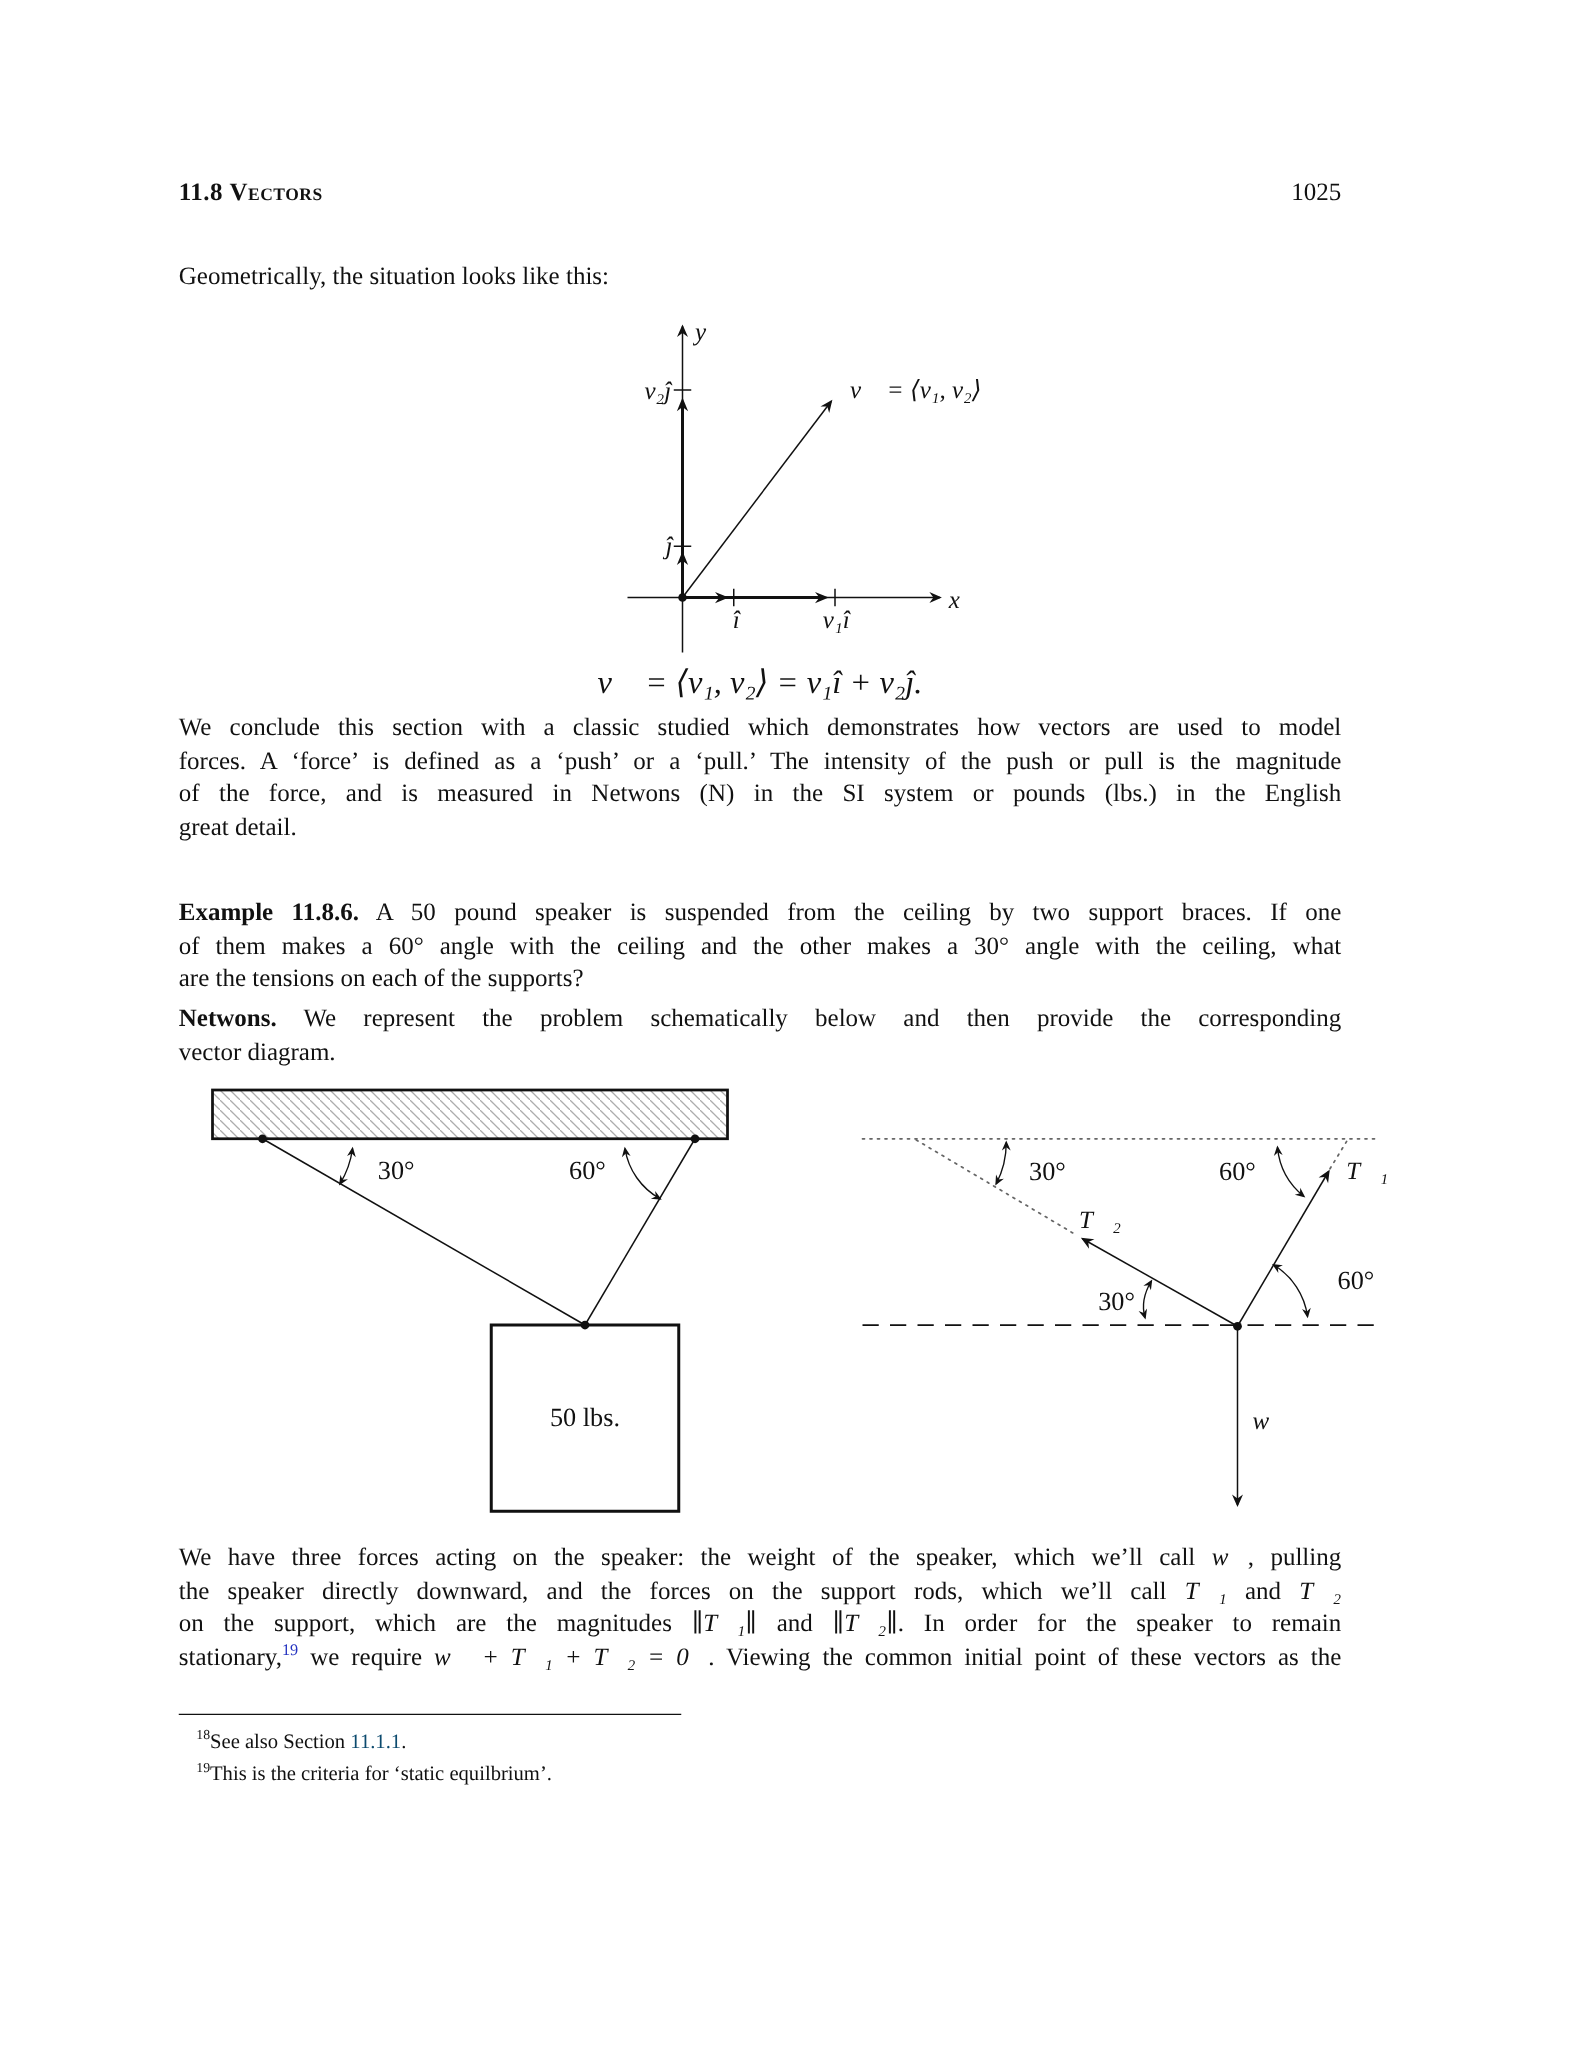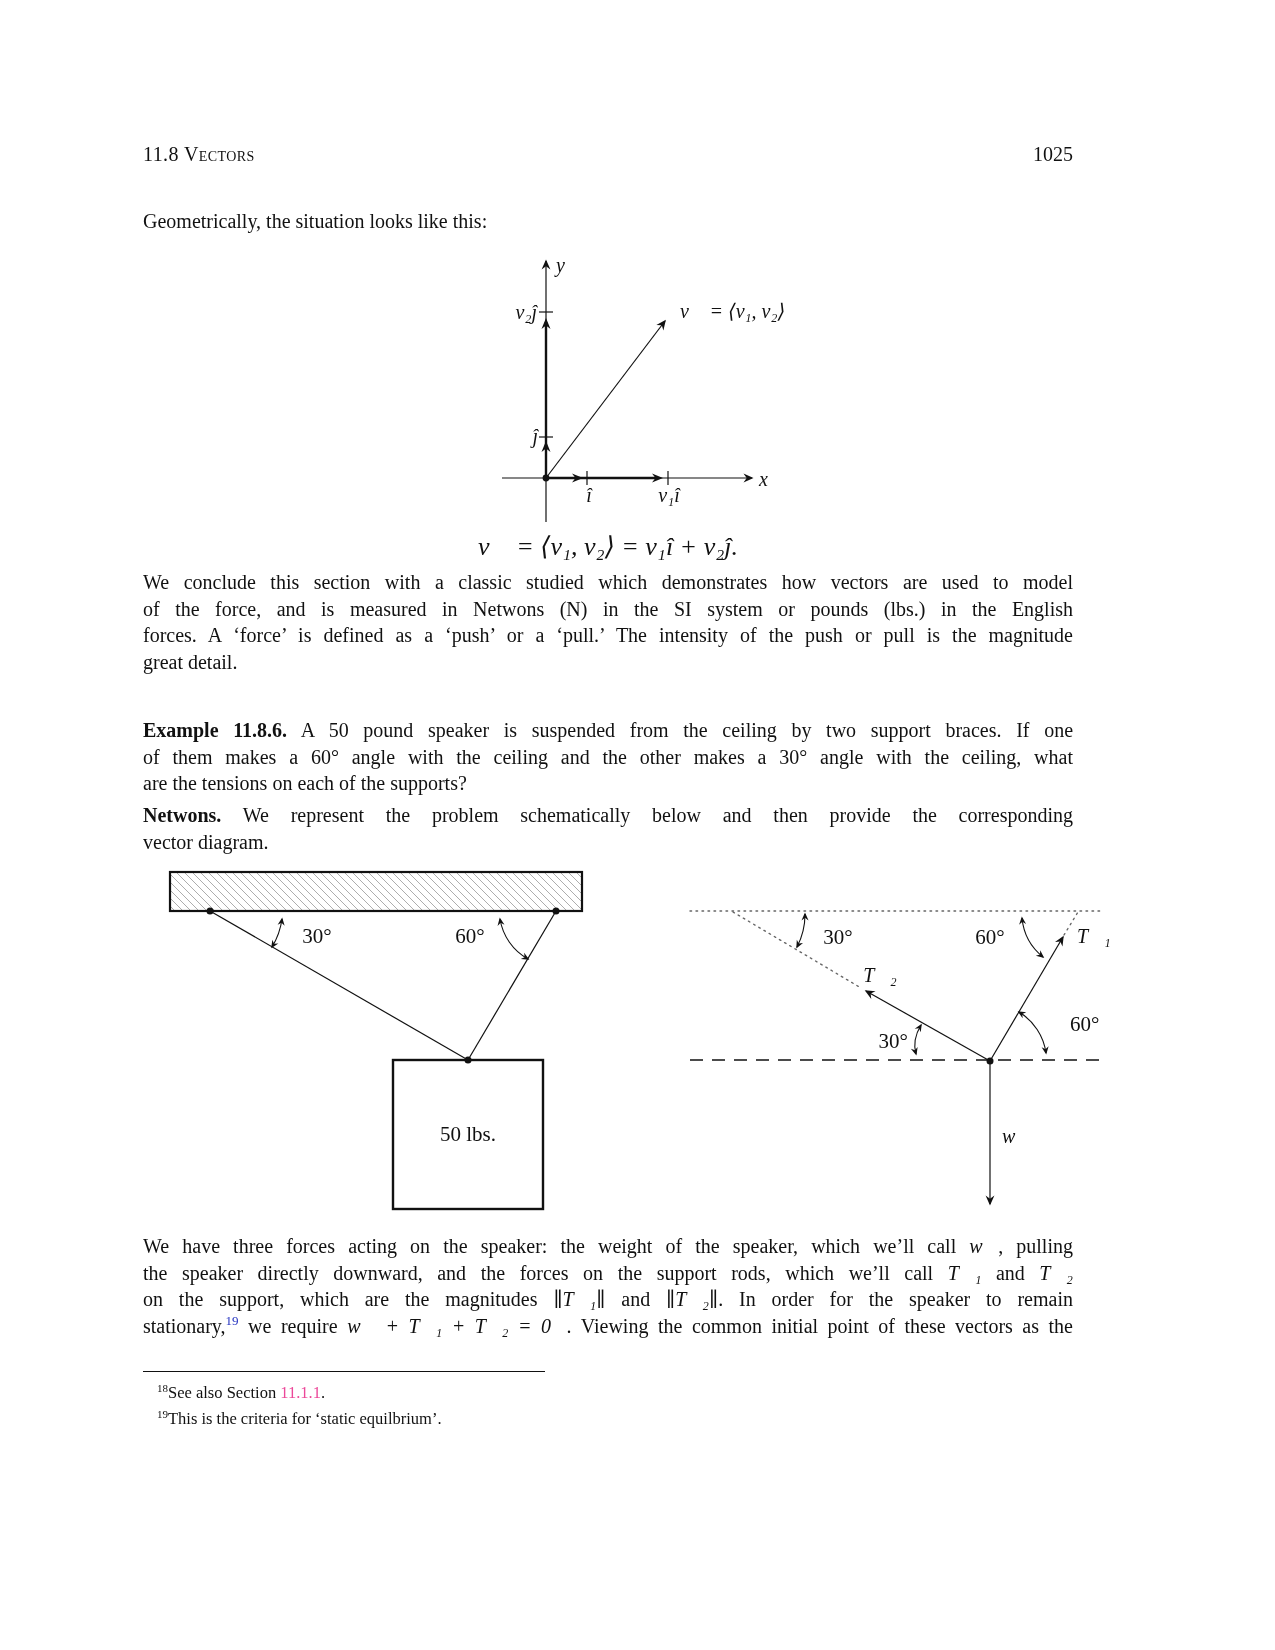--- a/index.html
+++ b/index.html
@@ -1,27 +1,27 @@
 <!DOCTYPE html>
 <html><head>
 <meta charset="utf-8">
 <style>
   html,body{margin:0;padding:0;background:#ffffff;}
   .page{position:relative;width:1275px;height:1650px;background:#ffffff;
         font-family:"Liberation Serif","DejaVu Serif",serif;color:#111;overflow:hidden;}
   .abs{position:absolute;}
   .runhead{left:143px;top:143px;width:930px;display:flex;justify-content:space-between;
            font-size:20px;}
-  .sc{font-variant:small-caps;letter-spacing:.4px;}
+  .sc{font-variant:small-caps;letter-spacing:.4px;font-weight:bold;}
   .bodyblock{left:143px;width:930px;font-size:20px;line-height:26.6px;}
   .line{white-space:normal;}
   .just{text-align:justify;text-align-last:justify;}
   .b{font-weight:bold;}
   .m{font-style:italic;}
-  .lk{color:#ec4899;}
+  .lk{color:#0c4a6e;}
   .sup,.suplk{font-size:13px;vertical-align:super;line-height:0;}
   .suplk{color:#2433c0;}
   .formula{left:143px;top:531px;width:930px;text-align:center;font-size:26px;font-style:italic;}
   .fnblock{left:143px;top:1380px;width:930px;font-size:16.5px;line-height:26px;}
   .fnblock .line{text-indent:14px;}
   .fnblock .sup{font-size:11px;}
   .fnrule{left:143px;top:1371px;width:402px;height:0;border-top:1.4px solid #111;}
   svg{overflow:visible;}
   svg text{font-family:"Liberation Serif","DejaVu Serif",serif;fill:#111;}
   .dlabel{font-size:21px;}
@@ -87,22 +87,22 @@
     <text class="mlabel" x="538" y="443" text-anchor="end">ĵ</text>
     <text class="mlabel" x="589" y="502" text-anchor="middle">î</text>
     <text class="mlabel" x="669" y="502" text-anchor="middle">v₁î</text>
     <text class="mlabel" x="680" y="318">v⃗ = ⟨v₁, v₂⟩</text>
   </svg>
 
   <div class="abs formula">v⃗ = ⟨v₁, v₂⟩ = v₁î + v₂ĵ.</div>
 
   <div class="abs bodyblock" style="top:569px">
       <div class="line just"><span>We conclude this section with a classic studied which demonstrates how vectors are used to model</span></div>
+      <div class="line just"><span>forces. A ‘force’ is defined as a ‘push’ or a ‘pull.’ The intensity of the push or pull is the magnitude</span></div>
       <div class="line just"><span>of the force, and is measured in Netwons (N) in the SI system or pounds (lbs.) in the English</span></div>
-      <div class="line just"><span>forces. A ‘force’ is defined as a ‘push’ or a ‘pull.’ The intensity of the push or pull is the magnitude</span></div>
       <div class="line"><span>great detail.</span></div>
     </div>
 
   <div class="abs bodyblock" style="top:717px">
       <div class="line just"><span class="b">Example 11.8.6.</span><span> A 50 pound speaker is suspended from the ceiling by two support braces. If one</span></div>
       <div class="line just"><span>of them makes a 60° angle with the ceiling and the other makes a 30° angle with the ceiling, what</span></div>
       <div class="line"><span>are the tensions on each of the supports?</span></div>
     </div>
 
   <div class="abs bodyblock" style="top:802px">

